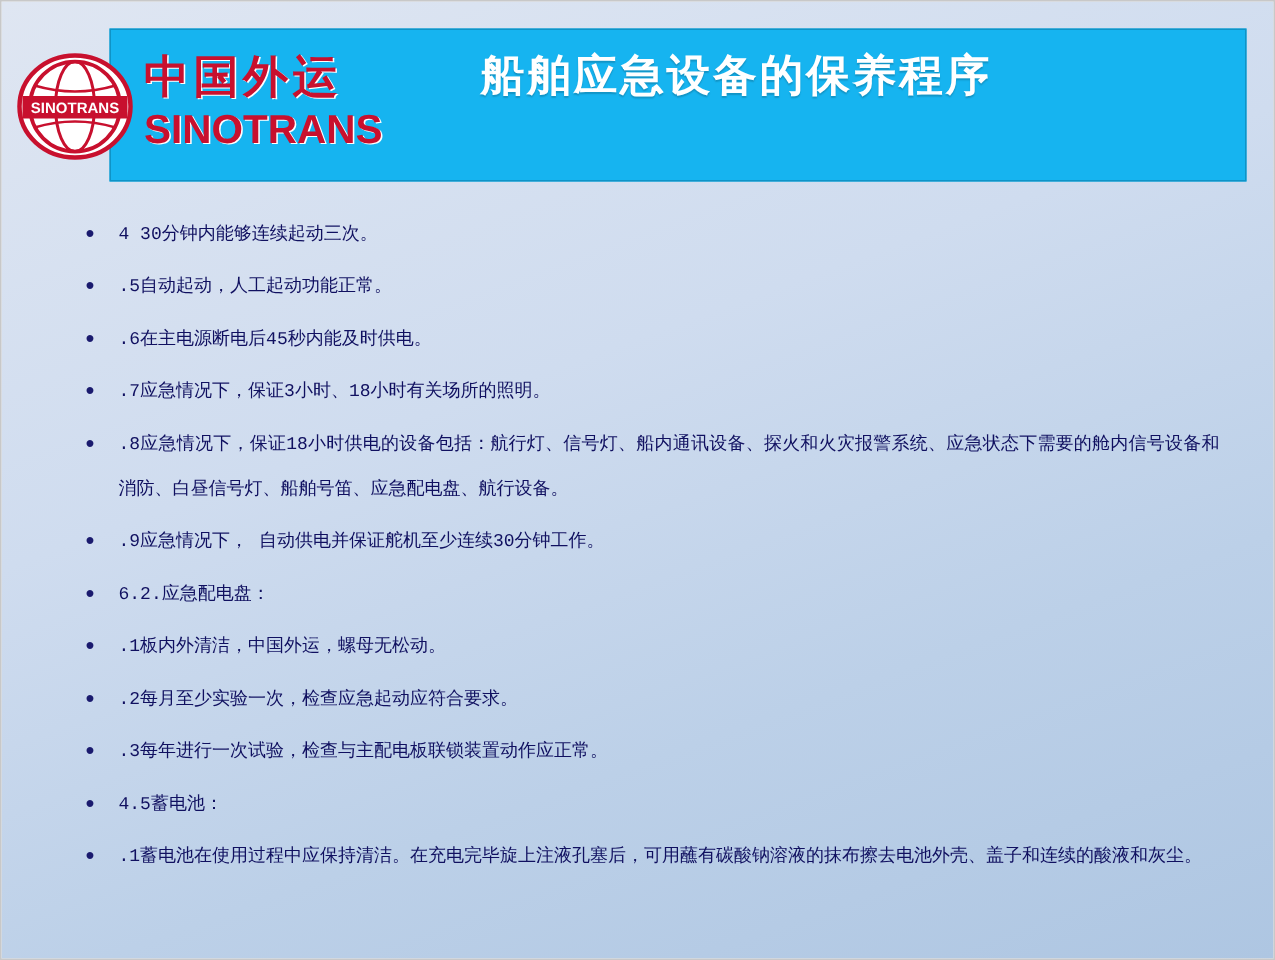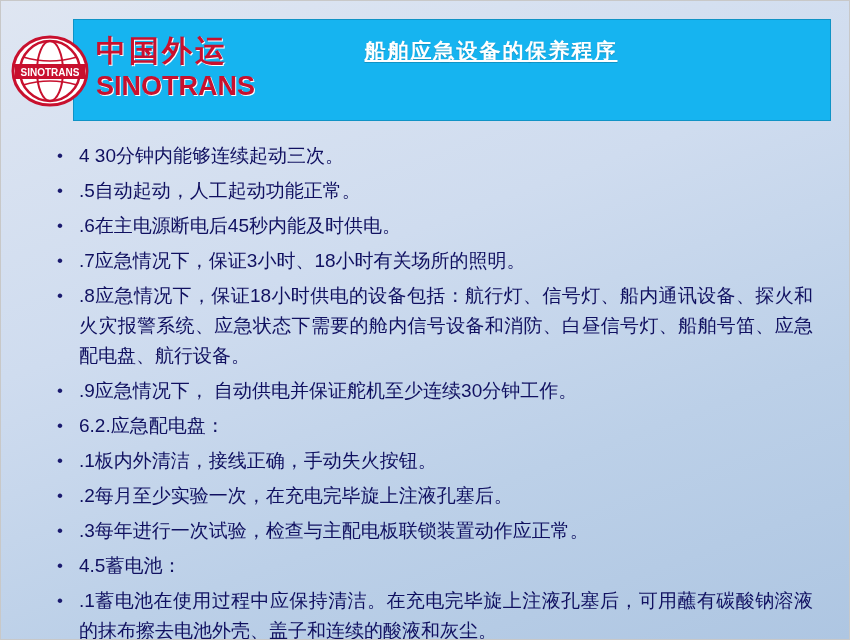--- a/index.html
+++ b/index.html
@@ -35,26 +35,25 @@
   #header-title {
     position: absolute;
     left: 240px;
     top: 0;
     width: 500px;
     height: 100px;
     display: flex;
     align-items: center;
     justify-content: center;
     color: #ffffff;
-    font-size: 21px;
+    font-size: 29px;
     font-weight: bold;
     letter-spacing: 2px;
     font-family: "DejaVu Sans", "Liberation Sans", sans-serif;
     text-shadow: 0 1px 1px rgba(0,0,0,0.18);
-    text-decoration: underline;
   }
   
   #logo-globe {
     position: absolute;
     left: 10px;
     top: 34px;
     width: 78px;
     height: 72px;
   }
   #brand-cn {
@@ -95,23 +94,23 @@
     flex: 0 0 22px;
     color: #1a1a6e;
     font-size: 17px;
     line-height: 30px;
     text-align: left;
     padding-left: 4px;
   }
   .bullet-text {
     flex: 1 1 auto;
     color: #101060;
-    font-size: 19px;
+    font-size: 12px;
     line-height: 30px;
-    font-family: Liberation Sans, sans-serif;
+    font-family: Liberation Mono, monospace;
     text-align: justify;
   }
 </style>
 </head>
 <body>
 
 <div id="slide">
 
   <div id="header-band"></div>
 
@@ -155,25 +154,25 @@
       <div class="bullet-row">
         <span class="bullet-dot">•</span>
         <span class="bullet-text">.9应急情况下，  自动供电并保证舵机至少连续30分钟工作。</span>
       </div>
       <div class="bullet-row">
         <span class="bullet-dot">•</span>
         <span class="bullet-text">6.2.应急配电盘：</span>
       </div>
       <div class="bullet-row">
         <span class="bullet-dot">•</span>
-        <span class="bullet-text">.1板内外清洁，接线正确，手动失火按钮。</span>
+        <span class="bullet-text">.1板内外清洁，中国外运，螺母无松动。</span>
       </div>
       <div class="bullet-row">
         <span class="bullet-dot">•</span>
-        <span class="bullet-text">.2每月至少实验一次，在充电完毕旋上注液孔塞后。</span>
+        <span class="bullet-text">.2每月至少实验一次，检查应急起动应符合要求。</span>
       </div>
       <div class="bullet-row">
         <span class="bullet-dot">•</span>
         <span class="bullet-text">.3每年进行一次试验，检查与主配电板联锁装置动作应正常。</span>
       </div>
       <div class="bullet-row">
         <span class="bullet-dot">•</span>
         <span class="bullet-text">4.5蓄电池：</span>
       </div>
       <div class="bullet-row">

